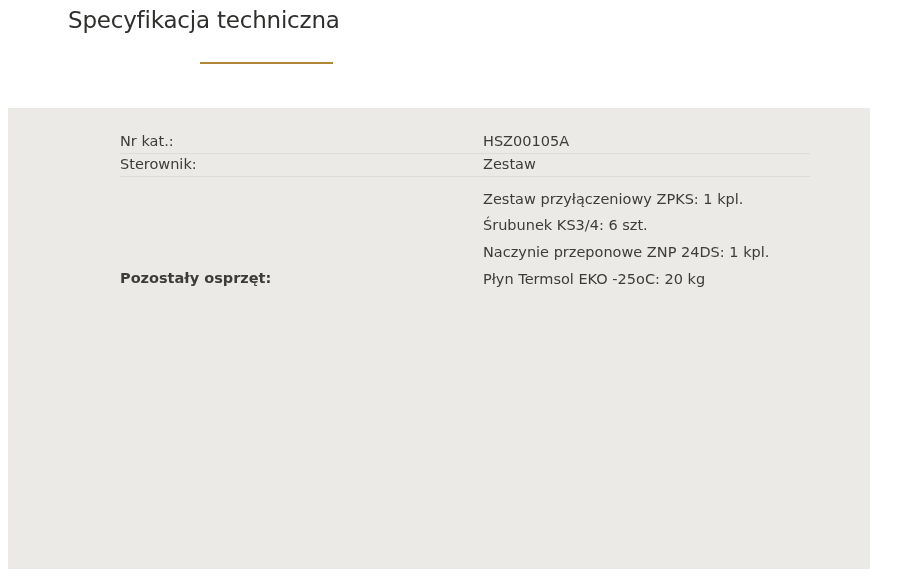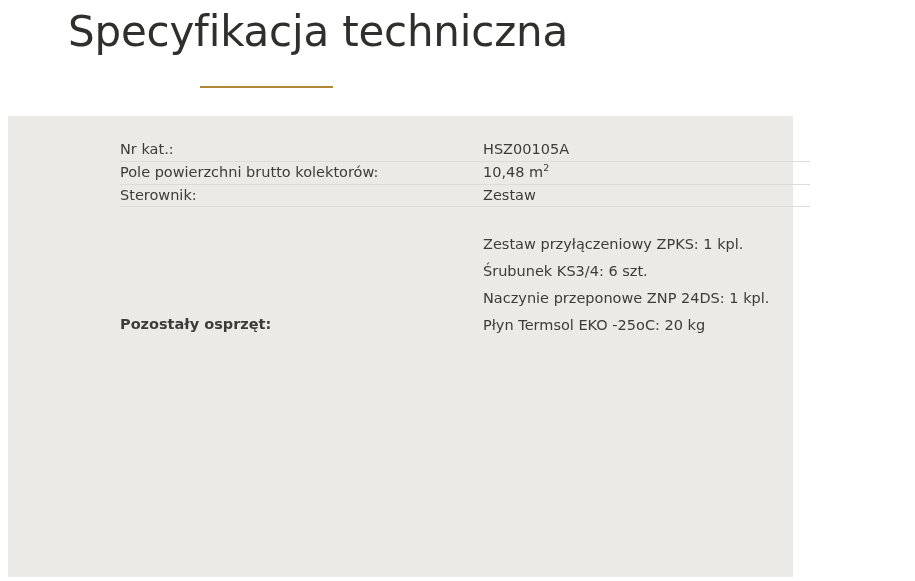--- a/index.html
+++ b/index.html
@@ -17,37 +17,37 @@
   .page {
     position: relative;
     width: 915px;
     height: 581px;
     box-sizing: border-box;
   }
   .title {
     margin: 0;
     padding: 6px 0 0 68px;
     font-family: "DejaVu Sans", sans-serif;
-    font-size: 42px;
+    font-size: 23px;
     font-weight: 400;
     letter-spacing: -0.2px;
     color: #2f2f2d;
     line-height: 1.25;
   }
   .title-rule {
     width: 133px;
     height: 2px;
     background: #b08736;
     margin: 27px 0 0 200px;
   }
   .spec-panel {
     position: absolute;
     left: 8px;
-    top: 116px;
-    width: 785px;
+    top: 108px;
+    width: 862px;
     height: 461px;
     background: #ebeae6;
     box-sizing: border-box;
   }
   .spec-table {
     position: absolute;
     left: 112px;
     top: 23px;
     width: 690px;
     border-collapse: collapse;
@@ -75,21 +75,21 @@
     padding: 14px 4px 15px 0;
     color: #2e2e2c;
     font-weight: 600;
   }
   .cell-value .sup {
     font-size: 9.5px;
     vertical-align: super;
     line-height: 0;
   }
   .multiline .cell-value {
-    padding-top: 25px;
+    padding-top: 10px;
     padding-bottom: 14px;
     margin-left: 44px;
   }
   .multiline .cell-value div {
     padding: 2px 0 3px 0;
   }
   .multiline .cell-label {
     vertical-align: bottom;
     padding-bottom: 18px;
     font-weight: bold;
@@ -104,24 +104,20 @@
   <div class="title-rule"></div>
 
   <div class="spec-panel">
     <table class="spec-table">
       <tbody>
         <tr>
           <td class="cell-label">Nr kat.:</td>
           <td class="cell-value">HSZ00105A</td>
         </tr>
         <tr>
-          <td class="cell-label">Pole powierzchni brutto kolektorów:</td>
-          <td class="cell-value"><span>10,48 m</span><span class="sup">2</span></td>
-        </tr>
-        <tr>
           <td class="cell-label">Sterownik:</td>
           <td class="cell-value">Zestaw</td>
         </tr>
         <tr class="multiline">
           <td class="cell-label">Pozostały osprzęt:</td>
           <td class="cell-value">
             <div>Zestaw przyłączeniowy ZPKS:  1 kpl.</div>
             <div>Śrubunek KS3/4:  6 szt.</div>
             <div>Naczynie przeponowe ZNP 24DS:  1 kpl.</div>
             <div>Płyn Termsol EKO -25oC:  20 kg</div>

